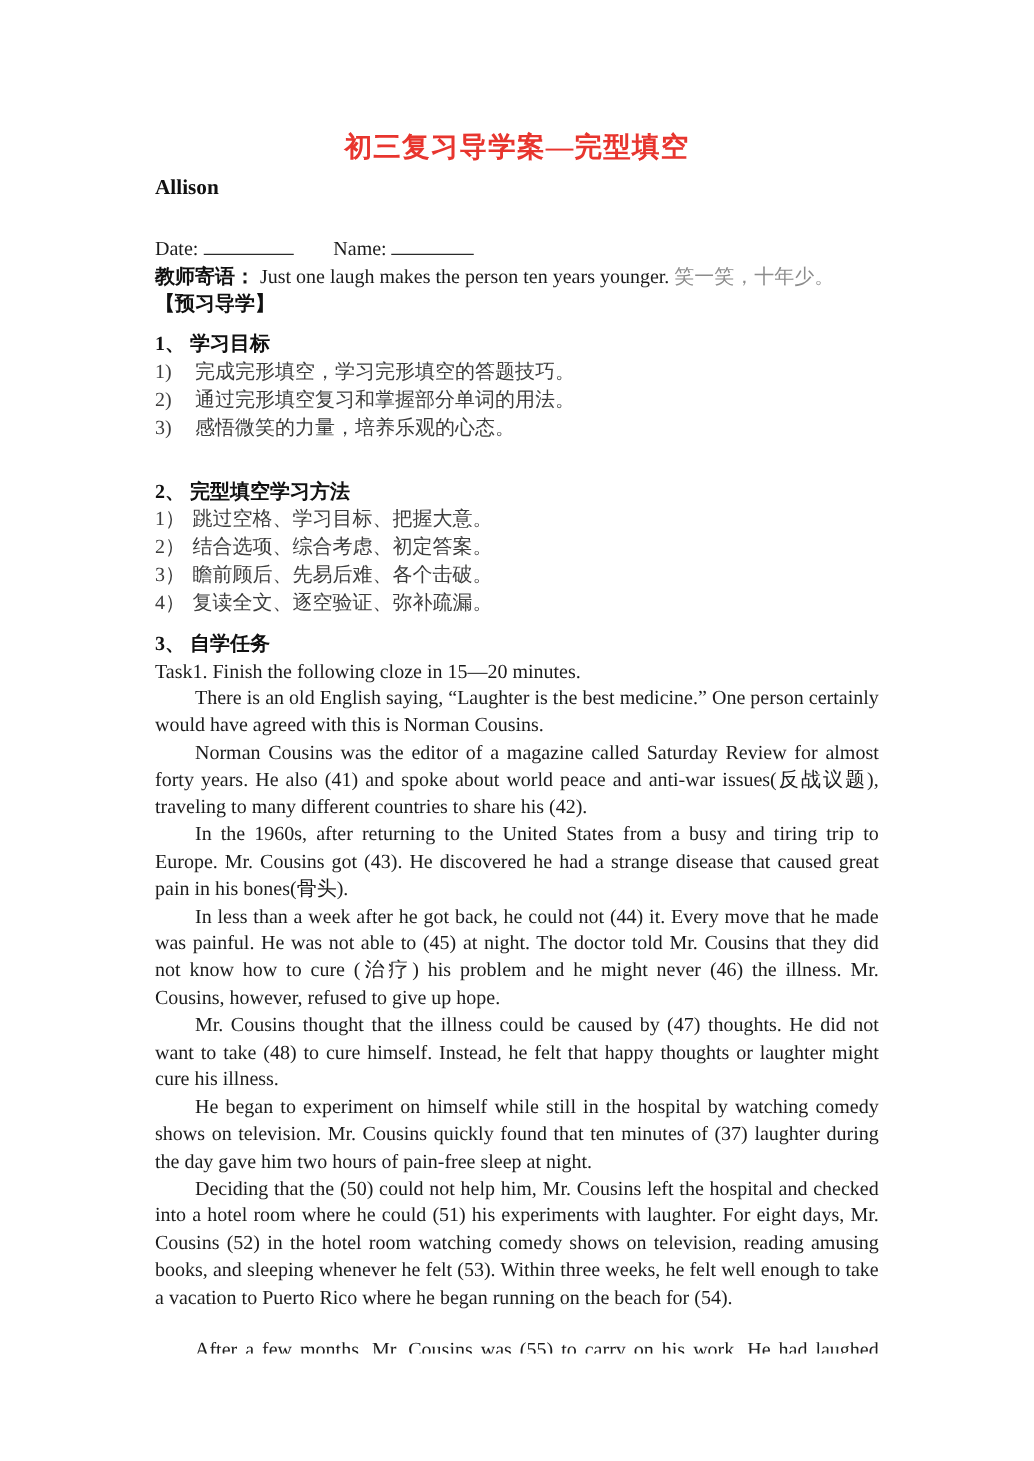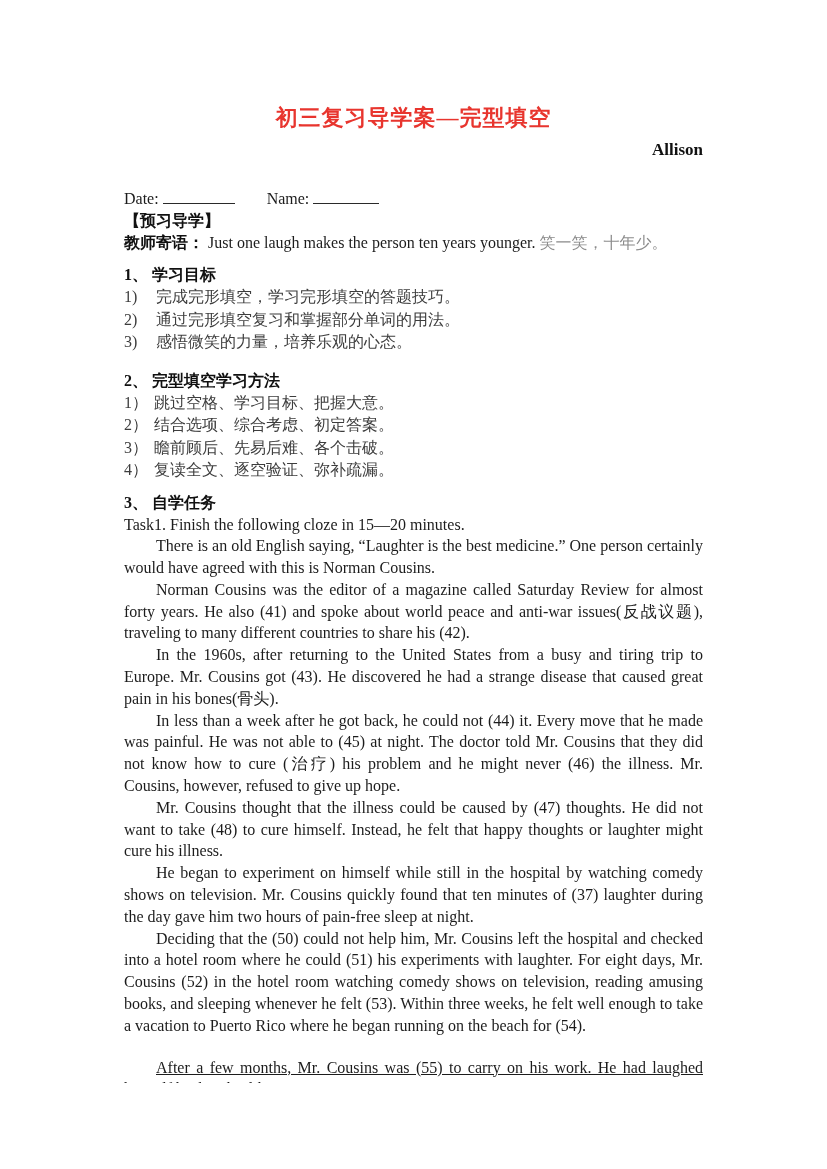--- a/index.html
+++ b/index.html
@@ -22,21 +22,21 @@
   .doc-title {
     text-align: center;
     font-size: 22px;
     font-weight: bold;
     color: #e8352e;
     letter-spacing: 1px;
     margin: 0 0 7px 0;
     line-height: 28px;
   }
   .doc-author {
-    text-align: right;
+    text-align: left;
     font-size: 17px;
     font-weight: bold;
     color: #111111;
     margin: 0 0 27px 0;
     line-height: 22px;
   }
   .line { line-height: 22px; }
   .bold-cn { font-weight: bold; color: #111111; }
   .cn-gray { color: #8c8c8c; }
   .blank {
@@ -47,21 +47,21 @@
   }
   .blank-date { width: 72px; margin-left: 4px; }
   .blank-name { width: 66px; margin-left: 4px; }
   .name-label { margin-left: 28px; }
   .sec-heading {
     font-weight: bold;
     color: #111111;
     line-height: 22px;
     margin-top: 10px;
   }
-  .sec-heading.gap-small { margin-top: 16px; }
+  .sec-heading.gap-small { margin-top: 28px; }
   .sec-heading.gap-large { }
   .list-item {
     display: flex;
     line-height: 22.5px;
     color: #3d3d3d;
   }
   .list-item .marker {
     flex: 0 0 32px;
     color: #3d3d3d;
   }
@@ -83,27 +83,27 @@
   <div class="content">
 
     <div class="doc-title">初三复习导学案—完型填空</div>
     <div class="doc-author">Allison</div>
 
     <div class="line">
       <span>Date:</span><span class="blank blank-date"></span>
       <span class="name-label">Name:</span><span class="blank blank-name"></span>
     </div>
 
-    <div class="line bold-cn">【预习导学】</div>
-
     <div class="line">
       <span class="bold-cn">教师寄语：</span>
       <span>Just one laugh makes the person ten years younger.</span>
       <span class="cn-gray">笑一笑，十年少。</span>
     </div>
+
+    <div class="line bold-cn">【预习导学】</div>
 
     <div class="sec-heading">1、 学习目标</div>
     <div class="list-item">
       <span class="marker">1)</span>
       <span>完成完形填空，学习完形填空的答题技巧。</span>
     </div>
     <div class="list-item">
       <span class="marker">2)</span>
       <span>通过完形填空复习和掌握部分单词的用法。</span>
     </div>

